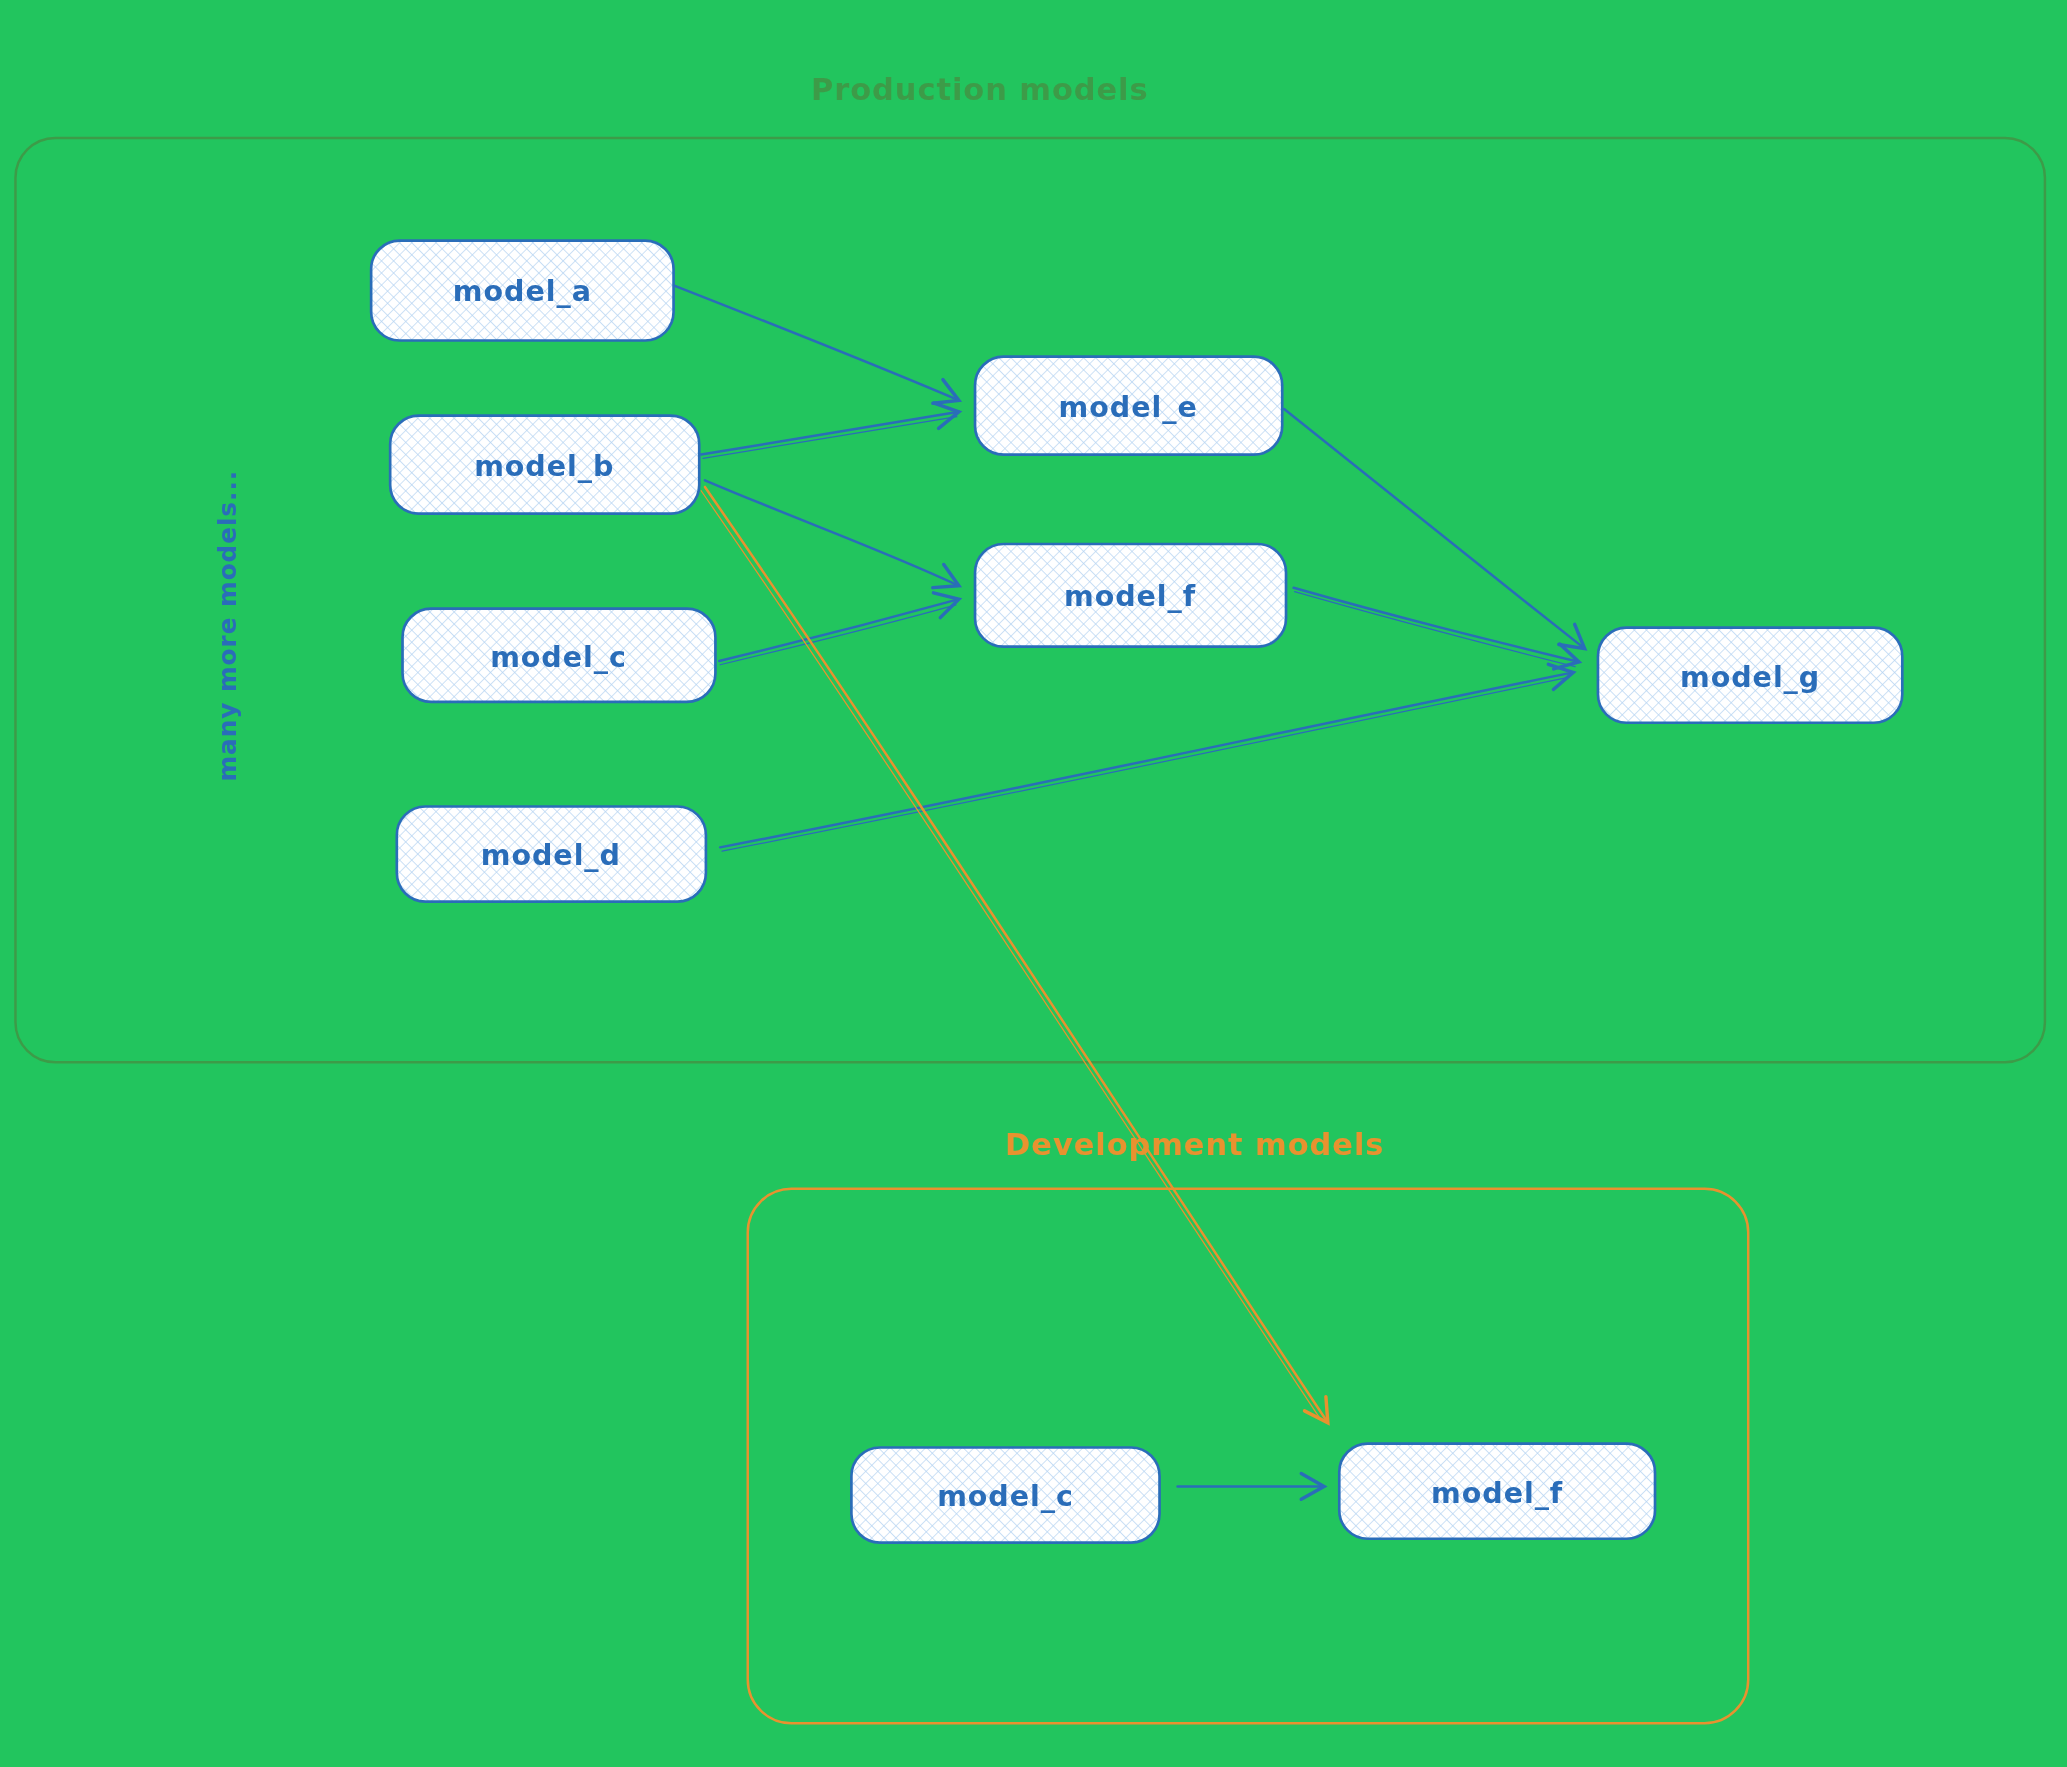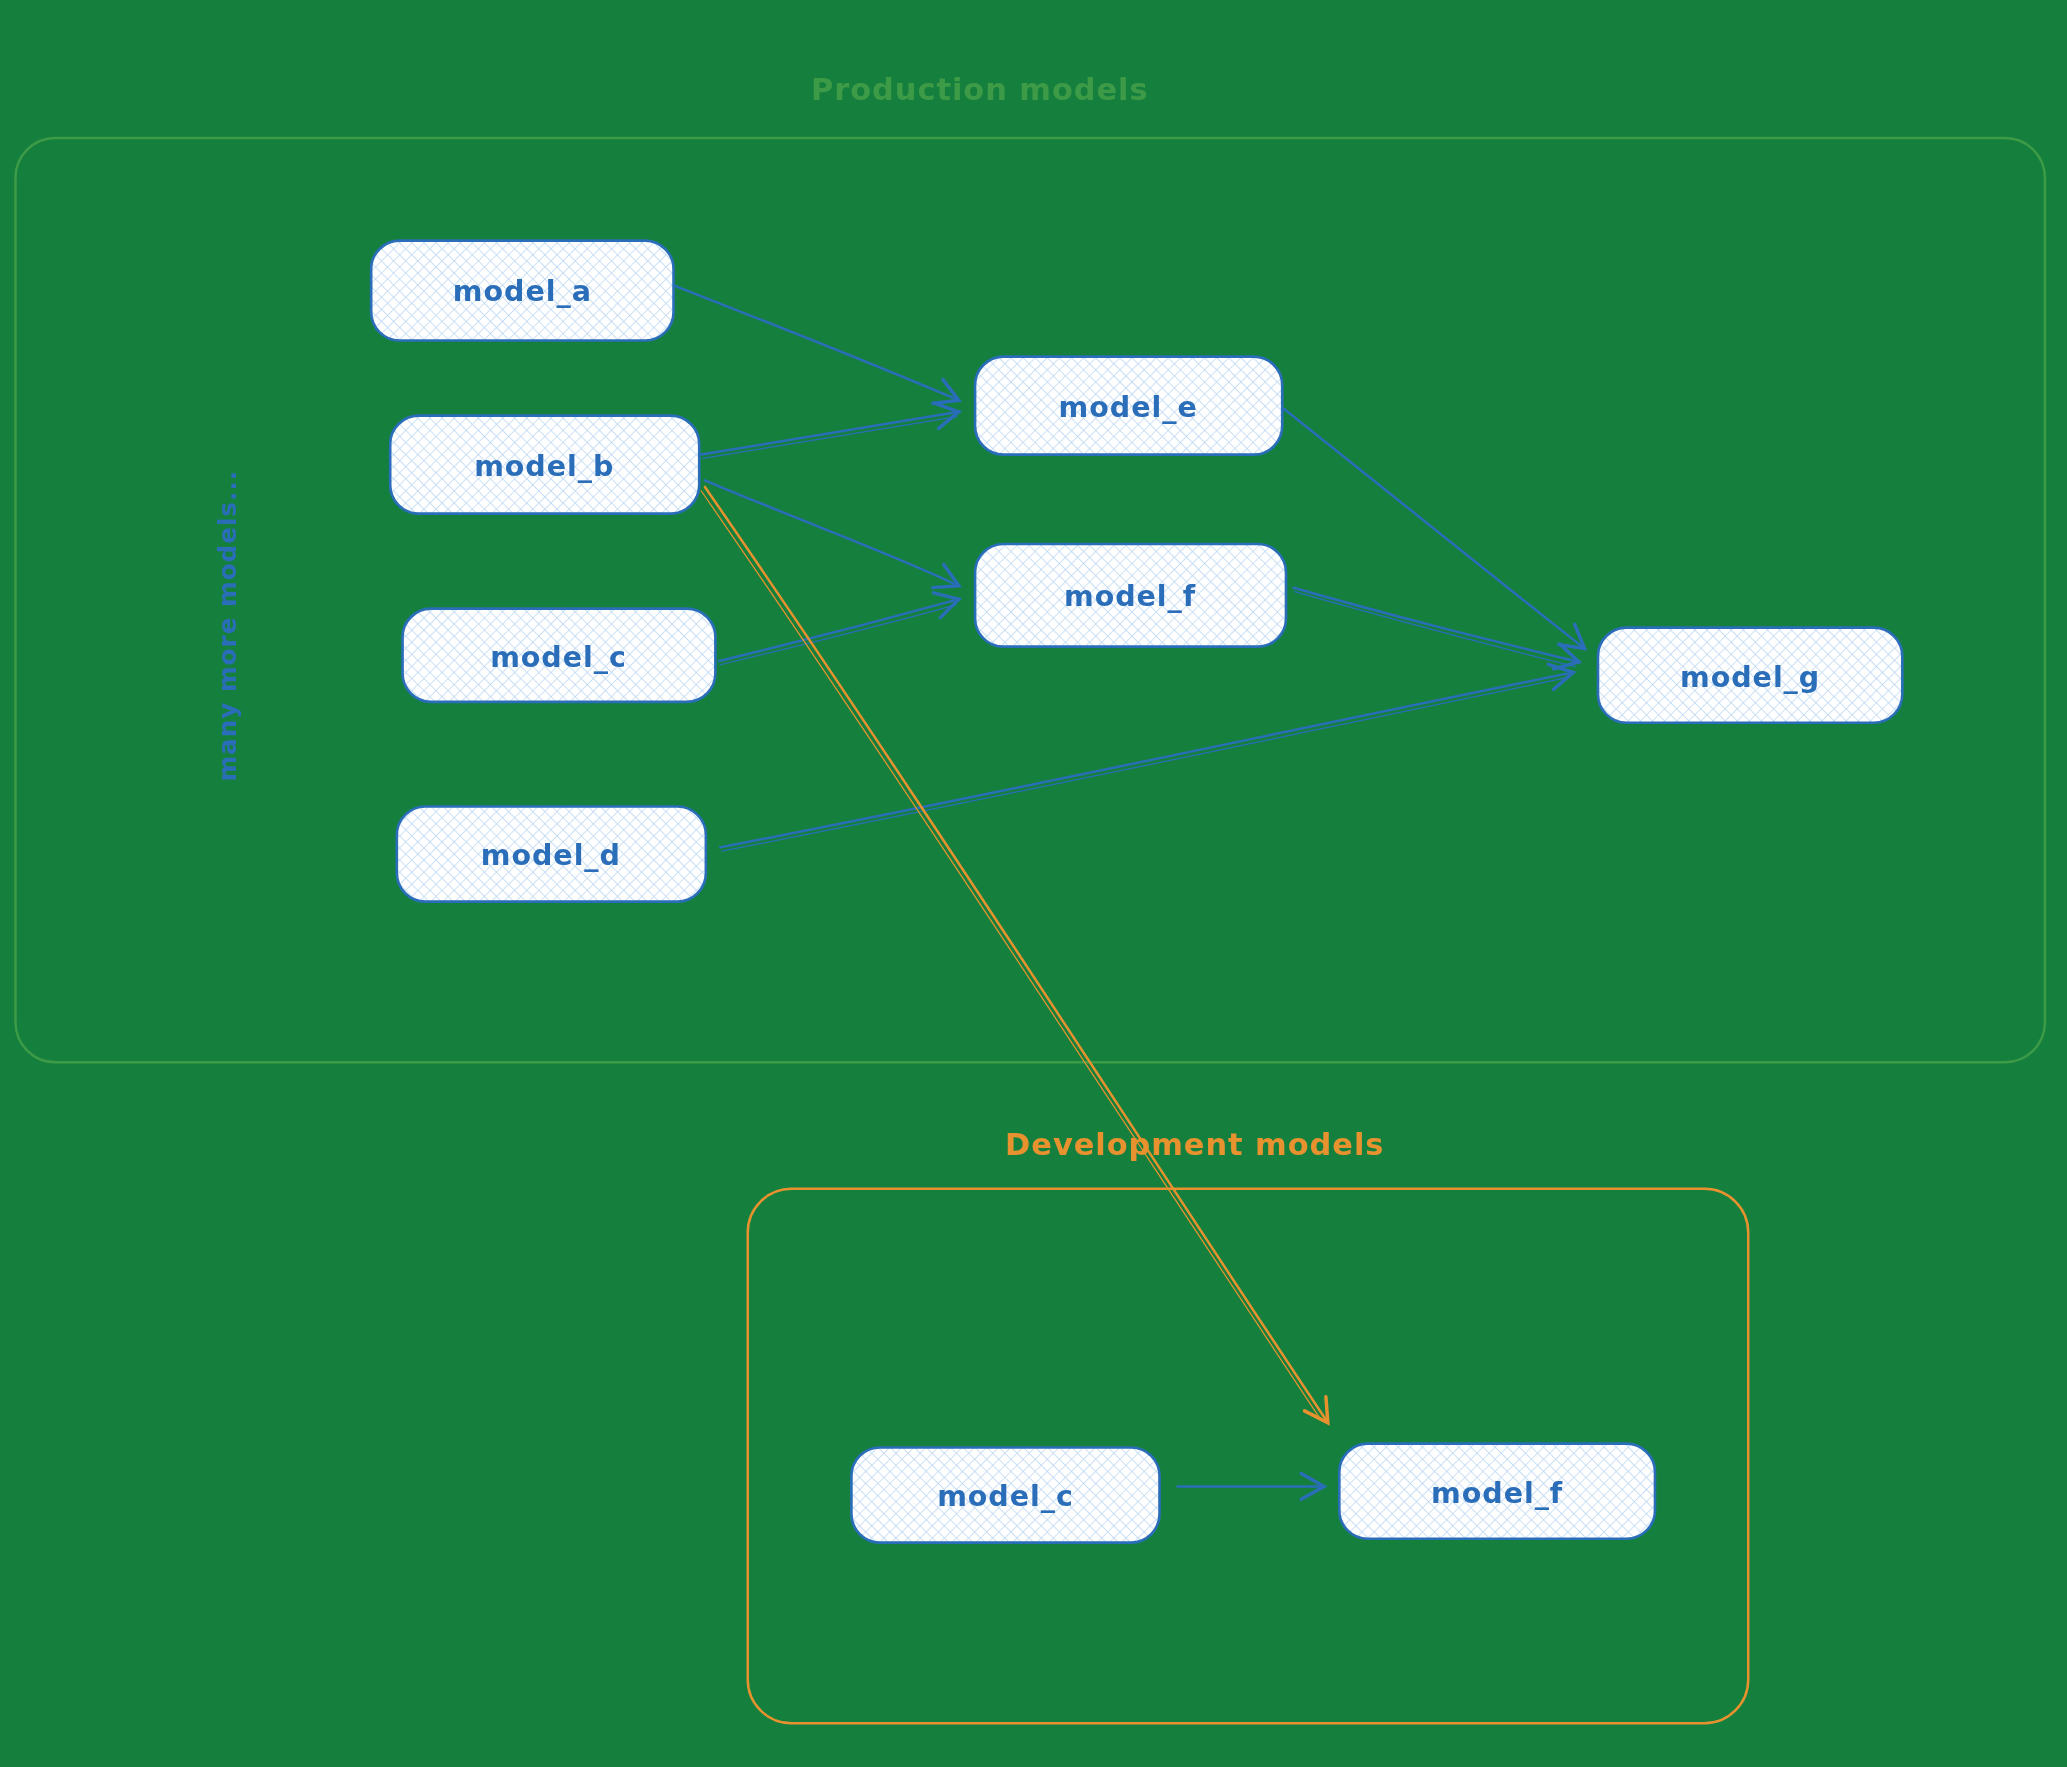--- a/index.html
+++ b/index.html
@@ -5,21 +5,21 @@
   html, body {
     margin: 0;
     padding: 0;
     background: #ffffff;
     font-family: "DejaVu Sans", "Liberation Sans", sans-serif;
   }
   .canvas {
     position: relative;
     width: 2068px;
     height: 1767px;
-    background: #15803d;
+    background: #22c55e;
     overflow: hidden;
   }
   svg text {
     font-family: "DejaVu Sans", "Liberation Sans", sans-serif;
     font-weight: bold;
   }
   .node-label { font-size: 30px; fill: #2a6db9; letter-spacing: 1px; }
   .zone-title { font-size: 32px; letter-spacing: 1px; }
   .side-label { font-size: 26px; fill: #2a6db9; letter-spacing: 1px; }
 </style>

